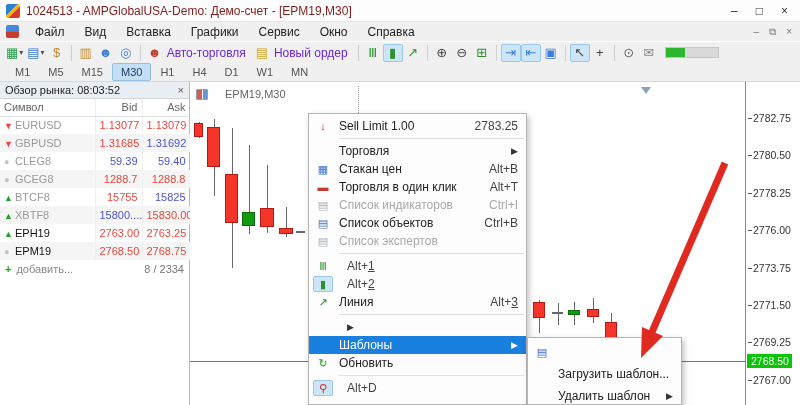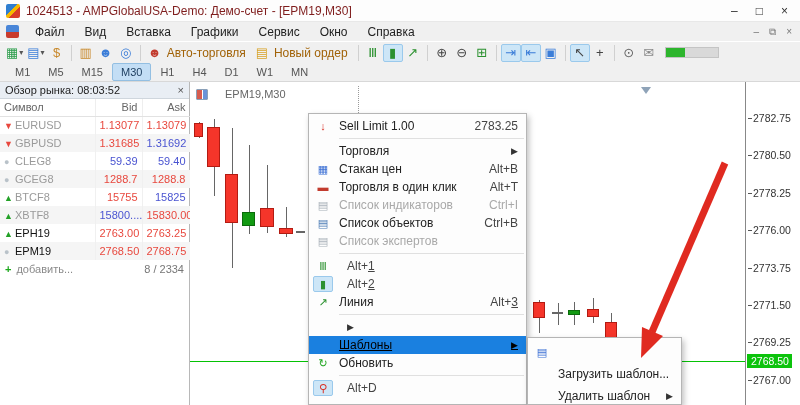--- a/index.html
+++ b/index.html
@@ -25,21 +25,21 @@
   .menu-item { padding:2px 10px; color:#222; }
   .menubar .spacer { flex:1; }
   .mdi-controls { display:flex; gap:10px; color:#777; font-size:10px; margin-right:4px;}
   
   .toolbar { position:absolute; left:0; top:41px; width:800px; height:22px;
     background:#f0f0f0; display:flex; align-items:center; padding:0 4px; border-top:1px solid #fff; }
   .tb-icon { height:18px; min-width:20px; display:flex; align-items:center; justify-content:center;
     font-size:13px; border:1px solid transparent; border-radius:2px; padding:0 1px; }
   .tb-icon.selected { background:#cde6f7; border-color:#9ac9ec; }
   .tb-sep { width:1px; height:16px; background:#d0d0d0; margin:0 4px; }
-  .tb-label { font-size:12px; color:#a16207; margin:0 6px 0 2px; }
+  .tb-label { font-size:12px; color:#6d28d9; margin:0 6px 0 2px; }
   .tb-drop { font-size:8px; color:#555; margin-left:1px; }
   .tb-progress { width:54px; height:11px; background:#d9d9d9; margin-left:6px; border:1px solid #c4c4c4; }
   .tb-progress > div { height:100%; background:#2db52d; }
   
   .tfbar { position:absolute; left:0; top:63px; width:800px; height:19px;
     background:#f0f0f0; display:flex; align-items:center; padding:0 6px; border-bottom:1px solid #d8d8d8;}
   .tf { padding:2px 8px; font-size:11px; color:#555; border:1px solid transparent; border-radius:2px; }
   .tf.selected { background:#c3def5; border-color:#93bfe2; color:#1b3c5e; }
   
   .sidebar { position:absolute; left:0; top:82px; width:190px; height:323px; background:#fff;
@@ -88,21 +88,21 @@
   .mi { height:18px; display:flex; align-items:center; padding:0 8px 0 4px; font-size:12px; color:#222; }
   .sub-menu .mi { height:22px; }
   .mi .ic { width:20px; height:16px; display:flex; align-items:center; justify-content:center;
     font-size:11px; margin-right:6px; border:1px solid transparent; border-radius:2px; flex:none; }
   .mi .ic.sel { background:#cde6f7; border-color:#9ac9ec; }
   .mi .lbl { flex:1; white-space:nowrap; overflow:hidden; }
   .mi .rt { color:#444; margin-left:8px; }
   .mi .arr { color:#333; font-size:9px; margin-left:8px; }
   .mi.disabled .lbl, .mi.disabled .rt { color:#a9a9a9; }
   .mi.hl { background:#1a80e0; }
-  .mi.hl .lbl, .mi.hl .rt, .mi.hl .arr { color:#000000;text-decoration:underline; }
+  .mi.hl .lbl, .mi.hl .rt, .mi.hl .arr { color:#ffffff; }
   .msep { height:1px; background:#e0e0e0; margin:3px 2px 3px 30px; }
   
   .overlay { position:absolute; left:0; top:0; width:800px; height:405px; z-index:12; pointer-events:none; }
 </style>
 </head>
 <body>
 
 <div class="app">
 
   <div class="titlebar">

